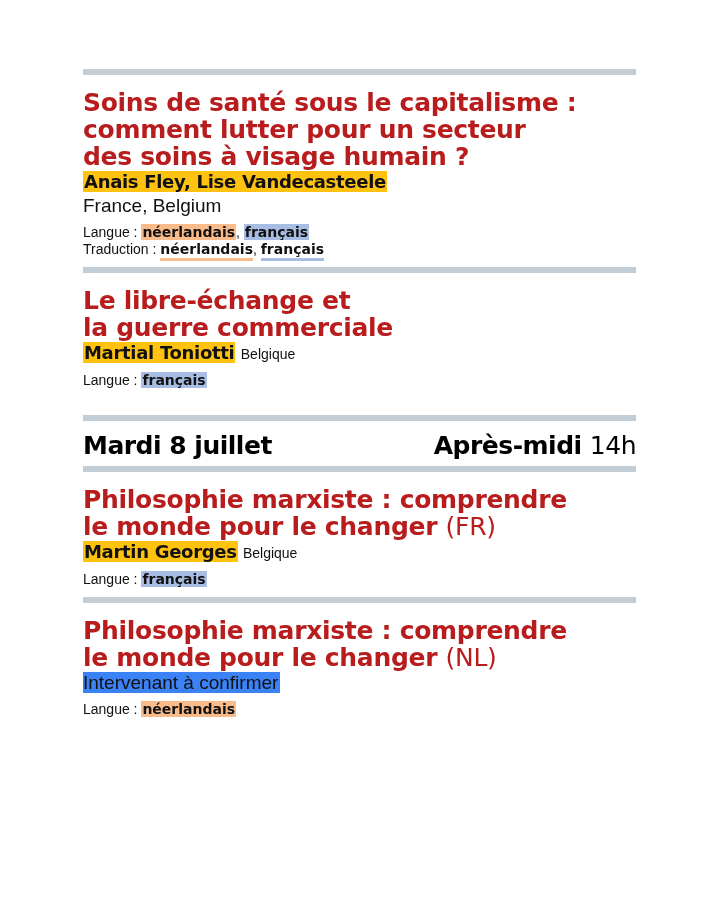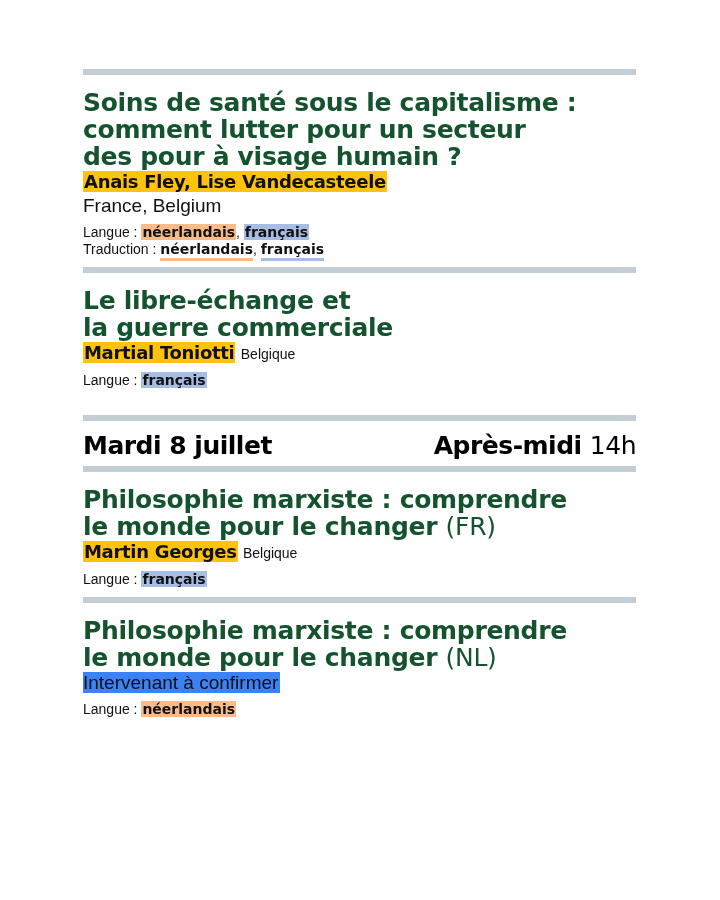--- a/index.html
+++ b/index.html
@@ -2,21 +2,21 @@
 <html><head>
 <meta charset="utf-8">
 <style>
   html, body { margin: 0; padding: 0; background: #ffffff; }
   body { width: 720px; height: 900px; position: relative; overflow: hidden;
          font-family: "Liberation Sans", "DejaVu Sans", sans-serif; color: #111111; }
   .page { position: absolute; left: 83px; top: 69px; width: 553px; }
   .rule { height: 6px; background: #c2cdd5; }
   .session { padding-top: 14px; }
   .title { font-family: "DejaVu Sans", sans-serif; font-weight: bold; font-size: 25px;
-           line-height: 27px; letter-spacing: -0.3px; color: #14532d; margin: 0; }
+           line-height: 27px; letter-spacing: -0.3px; color: #b91c1c; margin: 0; }
   .title .suffix { font-weight: normal; }
   .speakers { margin-top: 0; font-size: 19px; line-height: 24px; }
   .speaker-hl { background: #ffc20e; font-family: "DejaVu Sans", sans-serif; font-weight: bold;
                 font-size: 18px; padding: 0 1px; letter-spacing: -0.3px; }
   .country { font-size: 14px; font-weight: normal; }
   .country-line { display: block; margin-top: 0; font-size: 19px; line-height: 24px; }
   .tbc { background: #3b82f6; font-size: 19px; padding: 0 2px 0 0; }
   .lang-line { font-size: 14px; line-height: 16px; margin-top: 6px; }
   .lang-line + .lang-line { margin-top: 1px; }
   .tag { font-family: "DejaVu Sans", sans-serif; font-weight: bold; font-size: 14px; padding: 0 1px; }
@@ -36,21 +36,21 @@
 <body>
 
 <div class="page">
 
   <div class="rule"></div>
 
   <div class="session">
     <h2 class="title">
       <span>Soins de santé sous le capitalisme :</span><br>
       <span>comment lutter pour un secteur</span><br>
-      <span>des pour à visage humain ?</span>
+      <span>des soins à visage humain ?</span>
     </h2>
     <div class="speakers">
       <span class="speaker-hl">Anais Fley, Lise Vandecasteele</span>
     </div>
     <span class="country-line">France, Belgium</span>
     <div class="lang-line">
       <span>Langue :</span>
       <span class="tag nl">néerlandais</span><span>,</span>
       <span class="tag fr">français</span>
     </div>

